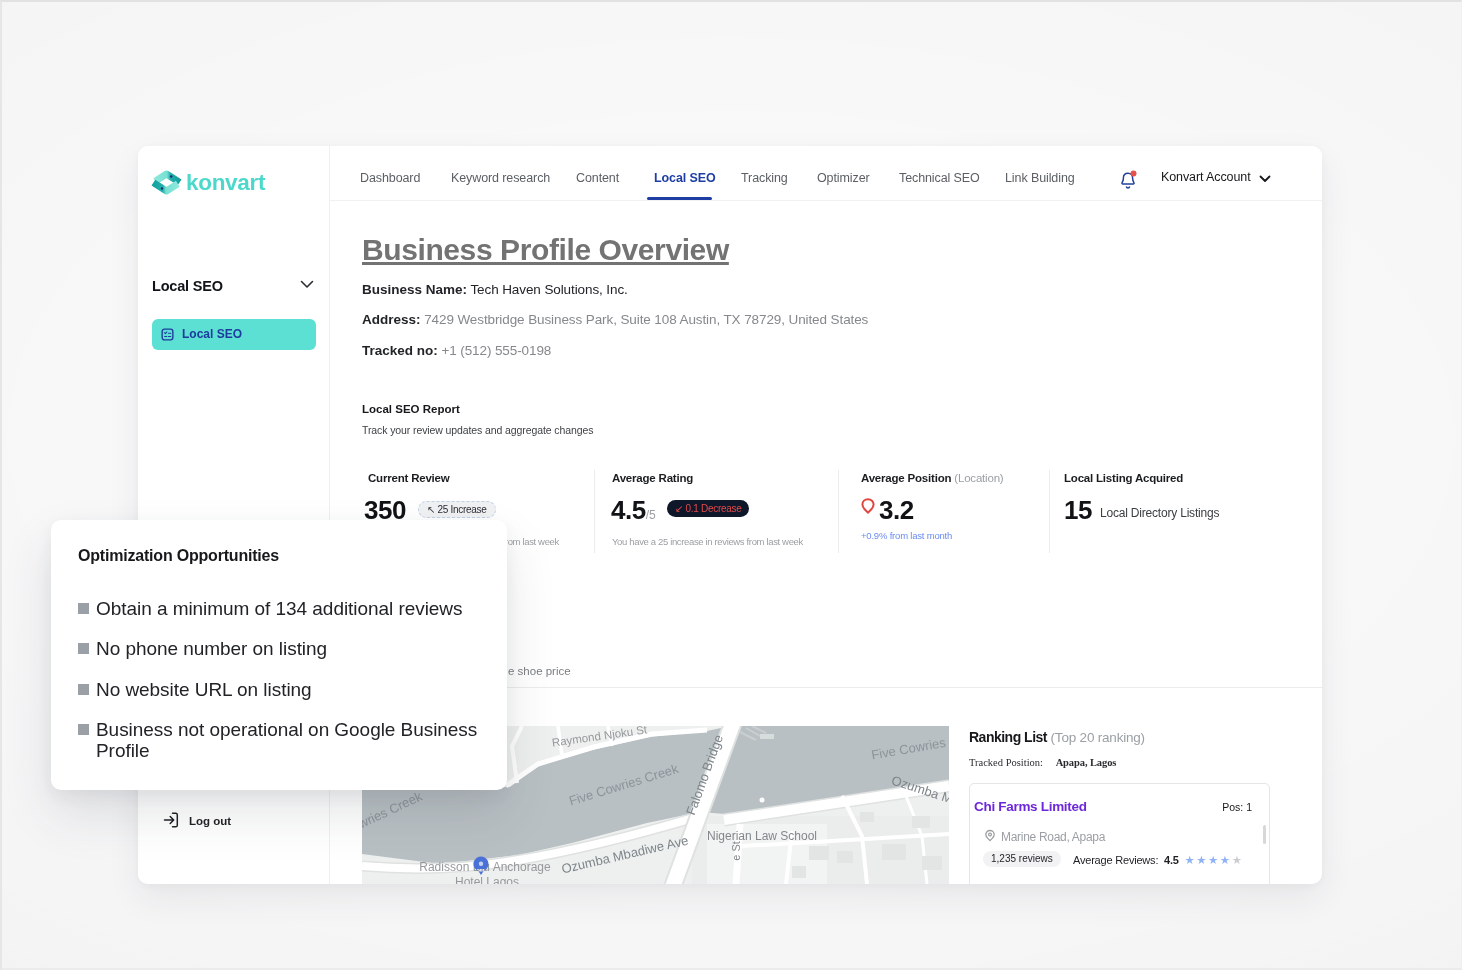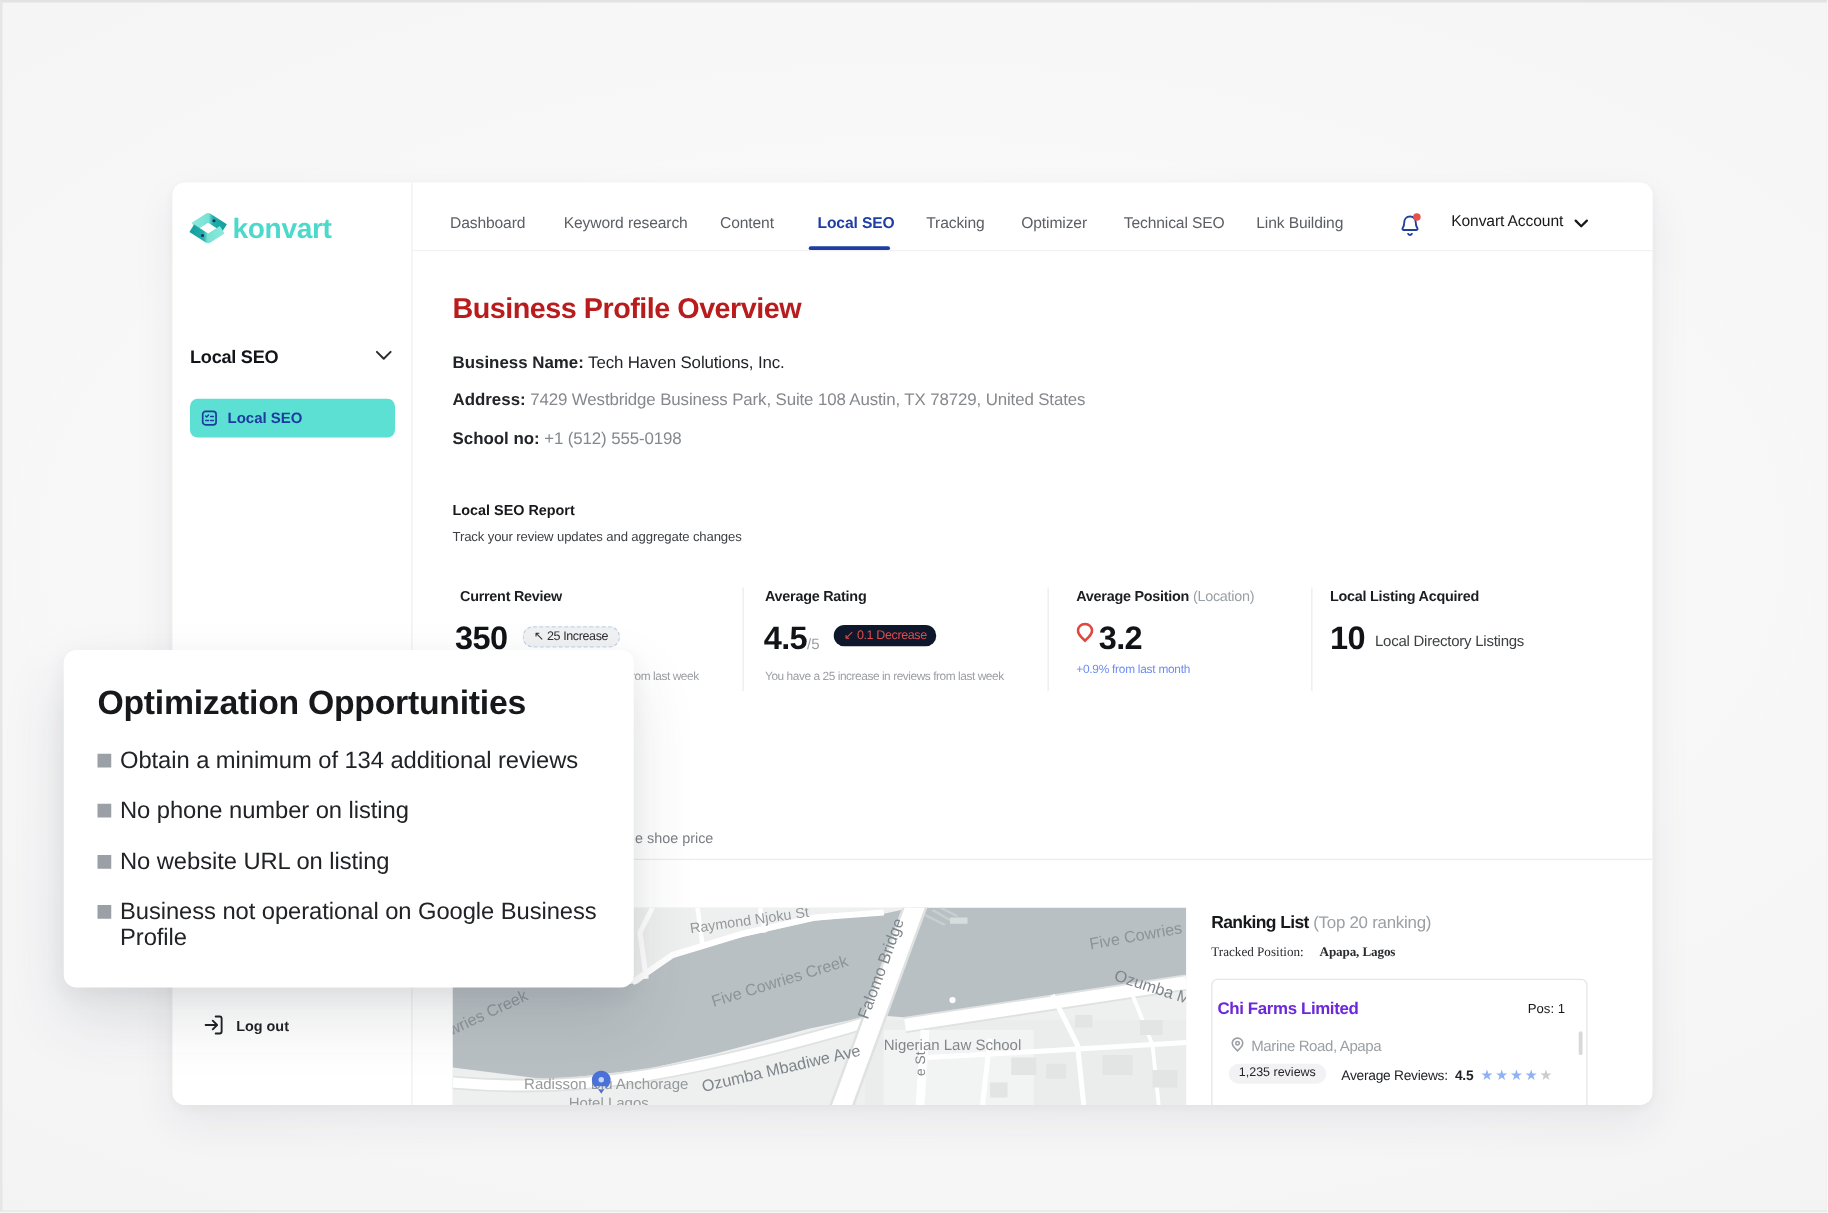--- a/index.html
+++ b/index.html
@@ -27,21 +27,21 @@
   .nav { position:absolute; top:0; height:55px; font-size:12.5px; letter-spacing:-0.1px; color:#5b5f64; }
   .nav span { position:absolute; top:25px; white-space:nowrap; }
   .nav .active { color:#1e3ea4; font-weight:bold; }
   .nav .underline { position:absolute; left:317px; top:51px; width:65px; height:2.5px; background:#1e3ea4; border-radius:2px; }
   .bell { position:absolute; left:787px; top:24px; }
   .account { position:absolute; left:831px; top:24px; font-size:12.5px; font-weight:normal; color:#17181b; letter-spacing:-0.1px; }
   .account svg { margin-left:8px; vertical-align:-2px; }
 
   
   .content { position:absolute; left:192px; top:55px; right:0; bottom:0; }
-  h1 { position:absolute; left:32px; top:32px; font-size:23px; letter-spacing:-0.4px; color:#b91c1c; }
+  h1 { position:absolute; left:32px; top:32px; font-size:30px; letter-spacing:-0.4px; color:#737373;text-decoration:underline; }
   .bl { position:absolute; left:32px; font-size:13.5px; color:#222428; letter-spacing:-0.1px; }
   .bl b { letter-spacing:0;text-align:right; }
   .bl .gray { color:#85888c; }
   .rep-t { position:absolute; left:32px; top:202px; font-size:11.5px; font-weight:bold; color:#17181b; }
   .rep-s { position:absolute; left:32px; top:223px; font-size:10.5px; letter-spacing:-0.1px; color:#3c3f43; }
   .stat-label { position:absolute; font-size:11.5px; font-weight:bold; letter-spacing:-0.2px; color:#1b1d20; white-space:nowrap;text-align:center; }
   .stat-label .gray { color:#9ba0a5; font-weight:normal; }
   .stat-sub { position:absolute; font-size:9.5px; letter-spacing:-0.35px; color:#9b9ea3; white-space:nowrap; }
   .big { font-weight:bold; font-size:26px; color:#111317; letter-spacing:-0.5px; white-space:nowrap; }
   .vline { position:absolute; width:1px; background:#ececee; top:269px; height:83px; }
@@ -65,21 +65,21 @@
   .rc-addr svg { vertical-align:-2px; margin-right:5px; }
   .rc-row { position:absolute; left:13px; top:67px; height:19px; }
   .rc-pill { display:inline-block; background:#f2f2f4; border-radius:8px; font-size:10px; color:#232528; padding:0 8px; height:16px; line-height:16px; vertical-align:top; }
   .rc-avg { position:absolute; left:90px; top:2px; font-size:11px; letter-spacing:-0.2px; color:#1d1f23; white-space:nowrap; }
   .stars { font-size:11.5px; letter-spacing:1.5px; color:#8fb2f7; }
   .stars .off { color:#cbccd0; }
   .rc-scroll { position:absolute; right:3px; top:41px; width:3px; height:19px; background:#d8d8da; border-radius:2px; }
 
   
   .float-card { position:absolute; left:51px; top:520px; width:456px; height:270px; background:#fff; border-radius:10px; box-shadow:0 24px 50px rgba(50,55,60,.13), 0 6px 16px rgba(50,55,60,.06); z-index:20; }
-  .fc-title { position:absolute; left:27px; top:27px; font-size:27px; font-weight:bold; color:#17181b; letter-spacing:-0.2px; }
+  .fc-title { position:absolute; left:27px; top:27px; font-size:16px; font-weight:bold; color:#17181b; letter-spacing:-0.2px; }
   .fc-item { position:absolute; left:27px; width:403px; font-size:19px; color:#212327; line-height:21px; letter-spacing:-0.05px; }
   .fc-item .sq { position:absolute; left:0; top:5px; width:11px; height:11px; background:#9aa0a6; }
   .fc-item .tx { display:block; margin-left:18px; }
 </style>
 </head>
 <body>
 <div class="vignette"></div>
 <div class="bgframe"></div>
 
 <div class="window">
@@ -103,21 +103,21 @@
     </svg>
     <div class="account">Konvart Account<svg width="12" height="8" viewBox="0 0 12 8">
           <path d="M1.5 1.5l4.5 4.5 4.5-4.5" fill="none" stroke="#17181b" stroke-width="1.8" stroke-linecap="round" stroke-linejoin="round"></path>
         </svg></div>
   </div>
 
   <div class="content">
     <h1>Business Profile Overview</h1>
     <div class="bl" style="top:81px"><b>Business Name:</b> Tech Haven Solutions, Inc.</div>
     <div class="bl" style="top:111px"><b>Address:</b> <span class="gray">7429 Westbridge Business Park, Suite 108 Austin, TX 78729, United States</span></div>
-    <div class="bl" style="top:142px"><b>School no:</b> <span class="gray">+1 (512) 555-0198</span></div>
+    <div class="bl" style="top:142px"><b>Tracked no:</b> <span class="gray">+1 (512) 555-0198</span></div>
 
     <div class="rep-t">Local SEO Report</div>
     <div class="rep-s">Track your review updates and aggregate changes</div>
 
     <div class="stat-label" style="left:38px; top:271px">Current Review</div>
     <div class="big" style="position:absolute; left:34px; top:294px">350</div>
     <div class="pill pill-gray" style="left:88px; top:300px">↖ 25 Increase</div>
     <div class="stat-sub" style="left:38px; top:335px">You have a 25 increase in reviews from last week</div>
 
     <div class="vline" style="left:264px"></div>
@@ -129,21 +129,21 @@
     <div class="vline" style="left:508px"></div>
     <div class="stat-label" style="left:531px; top:271px">Average Position <span class="gray">(Location)</span></div>
     <svg style="position:absolute; left:529px; top:296px" width="18" height="20" viewBox="0 0 18 20">
         <path d="M9 2.2c-3.2 0-5.6 2.4-5.6 5.4 0 2.2 1.2 3.6 2.7 5.1L9 15.6l2.9-2.9c1.5-1.5 2.7-2.9 2.7-5.1 0-3-2.4-5.4-5.6-5.4z" fill="none" stroke="#e0473f" stroke-width="2"></path>
       </svg>
     <div class="big" style="position:absolute; left:549px; top:294px">3.2</div>
     <div class="blue-sub" style="left:531px; top:329px">+0.9% from last month</div>
 
     <div class="vline" style="left:719px"></div>
     <div class="stat-label" style="left:734px; top:271px">Local Listing Acquired</div>
-    <div class="big" style="position:absolute; left:734px; top:294px">10</div>
+    <div class="big" style="position:absolute; left:734px; top:294px">15</div>
     <div style="position:absolute; left:770px; top:305px; font-size:12px; letter-spacing:-0.2px; color:#3c4043">Local Directory Listings</div>
 
     <div class="shoe">e shoe price</div>
     <div class="hdiv"></div>
 
     <div class="map" id="map">
       <svg width="587" height="158" viewBox="0 0 587 158">
         <rect x="0" y="0" width="587" height="158" fill="#eef0ef"></rect>
 
         <rect x="330" y="90" width="257" height="68" fill="#ebedec"></rect>

